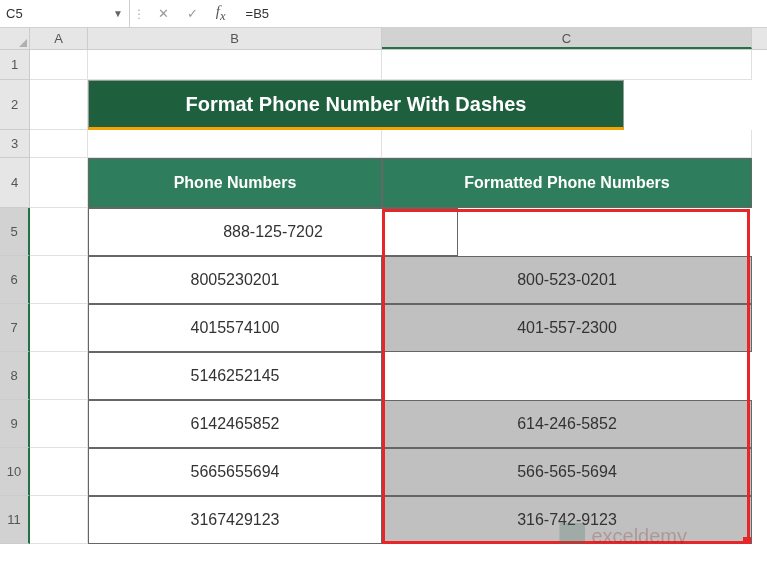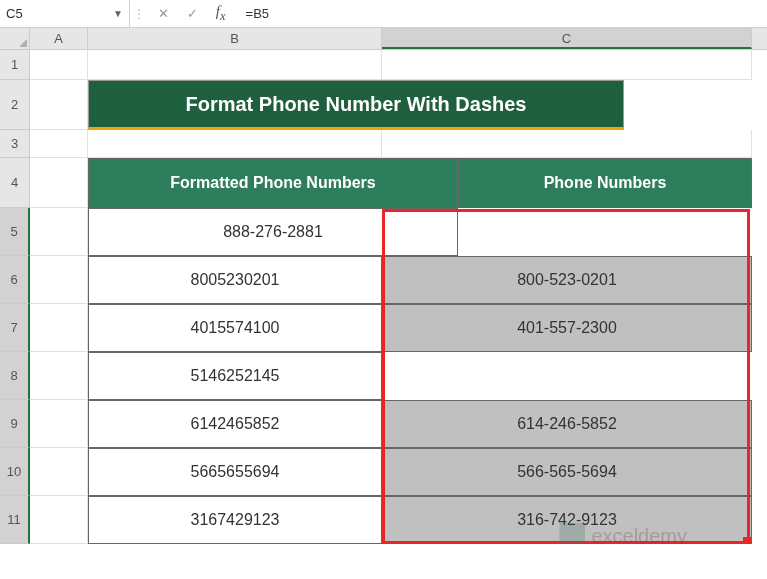--- a/index.html
+++ b/index.html
@@ -108,28 +108,28 @@
     <div class="row r3">
       <div class="row-header" style="height:28px">3</div>
       <div class="cell cell-A"></div>
       <div class="cell cell-B"></div>
       <div class="cell cell-C"></div>
     </div>
 
     <div class="row r4">
       <div class="row-header" style="height:50px">4</div>
       <div class="cell cell-A"></div>
+      <div class="cell cell-B hdr-cell">Phone Numbers</div>
       <div class="cell cell-C hdr-cell">Formatted Phone Numbers</div>
-      <div class="cell cell-B hdr-cell">Phone Numbers</div>
     </div>
 
     <div class="row r-data">
       <div class="row-header selected" style="height:48px">5</div>
       <div class="cell cell-A"></div>
-      <div class="cell cell-C data-c active-cell">888-276-2881</div>
+      <div class="cell cell-C data-c active-cell">888-125-7202</div>
     </div>
 
     <div class="row r-data">
       <div class="row-header selected" style="height:48px">6</div>
       <div class="cell cell-A"></div>
       <div class="cell cell-B data-b">8005230201</div>
       <div class="cell cell-C data-c">800-523-0201</div>
     </div>
 
     <div class="row r-data">

